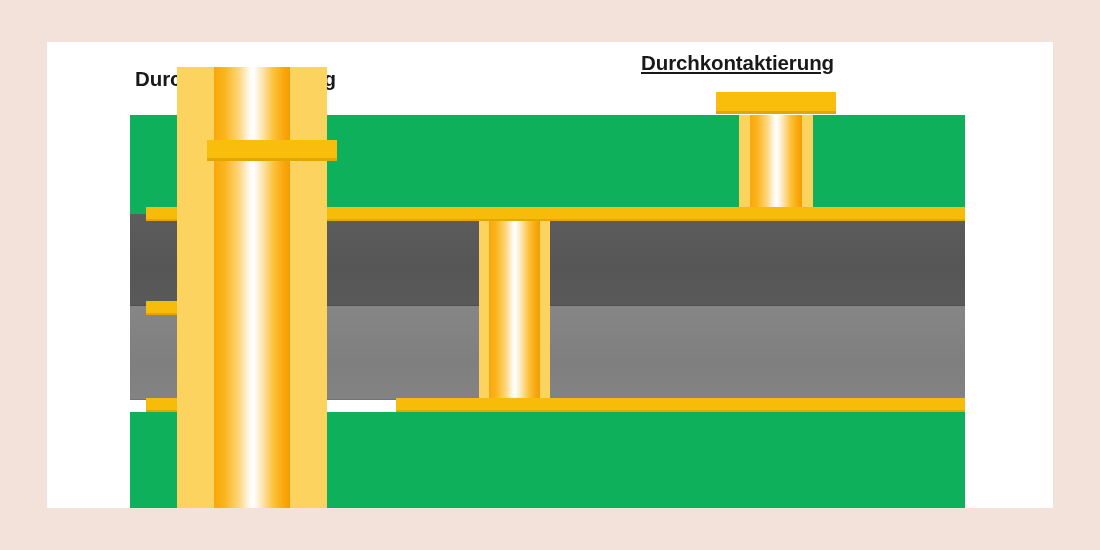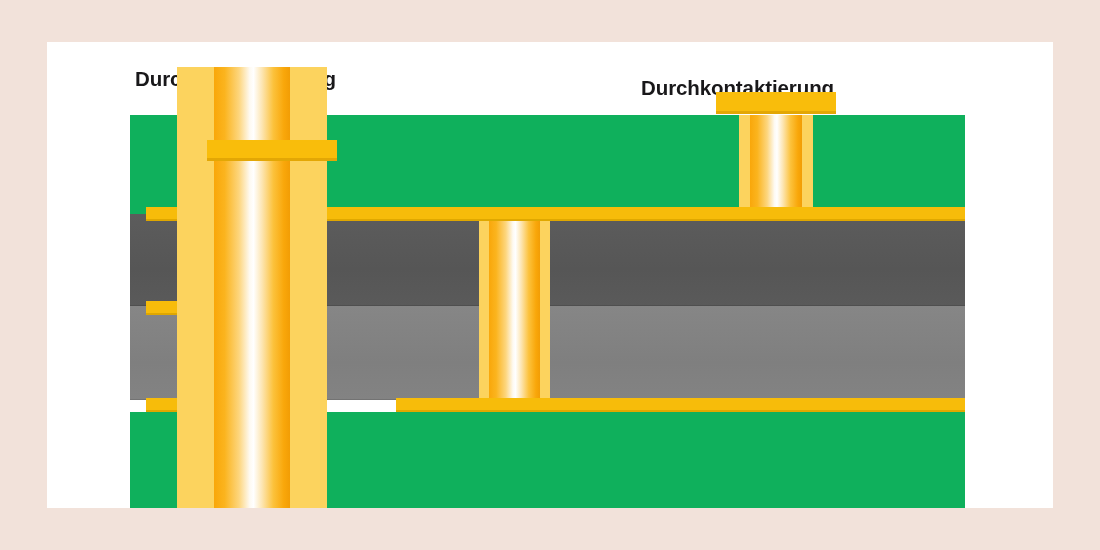--- a/index.html
+++ b/index.html
@@ -36,21 +36,21 @@
     position: absolute;
     font-family: "Liberation Sans", sans-serif;
     font-weight: bold;
     font-size: 20.5px;
     color: #19181a;
     white-space: nowrap;
     letter-spacing: -0.1px;
   }
   .label-through   { left: 88px;  top: 25px; }
   .label-buried    { left: 338px; top: 26px; }
-  .label-blind     { left: 594px; top: 34px; }
+  .label-blind     { left: 594px; top: 9px; text-decoration: underline; }
 
   
   .board {
     position: absolute;
     left: 83px;
     top: 73px;
     width: 835px;
     height: 393px;
   }
 

